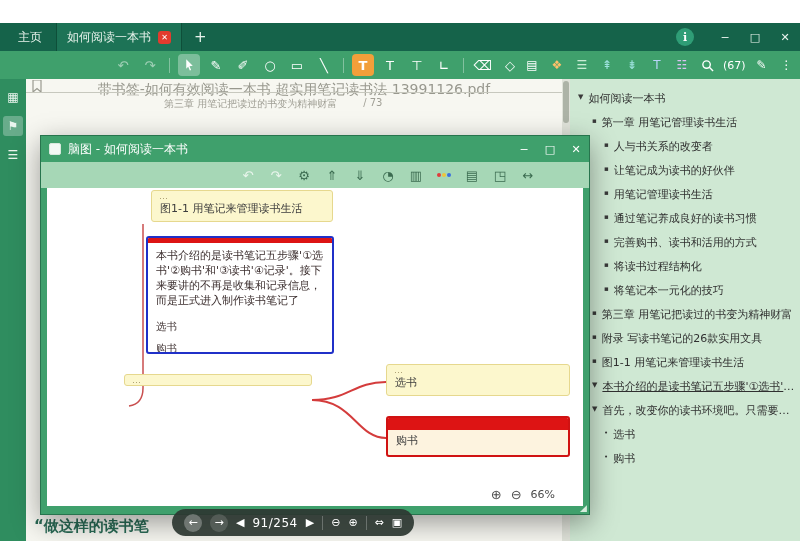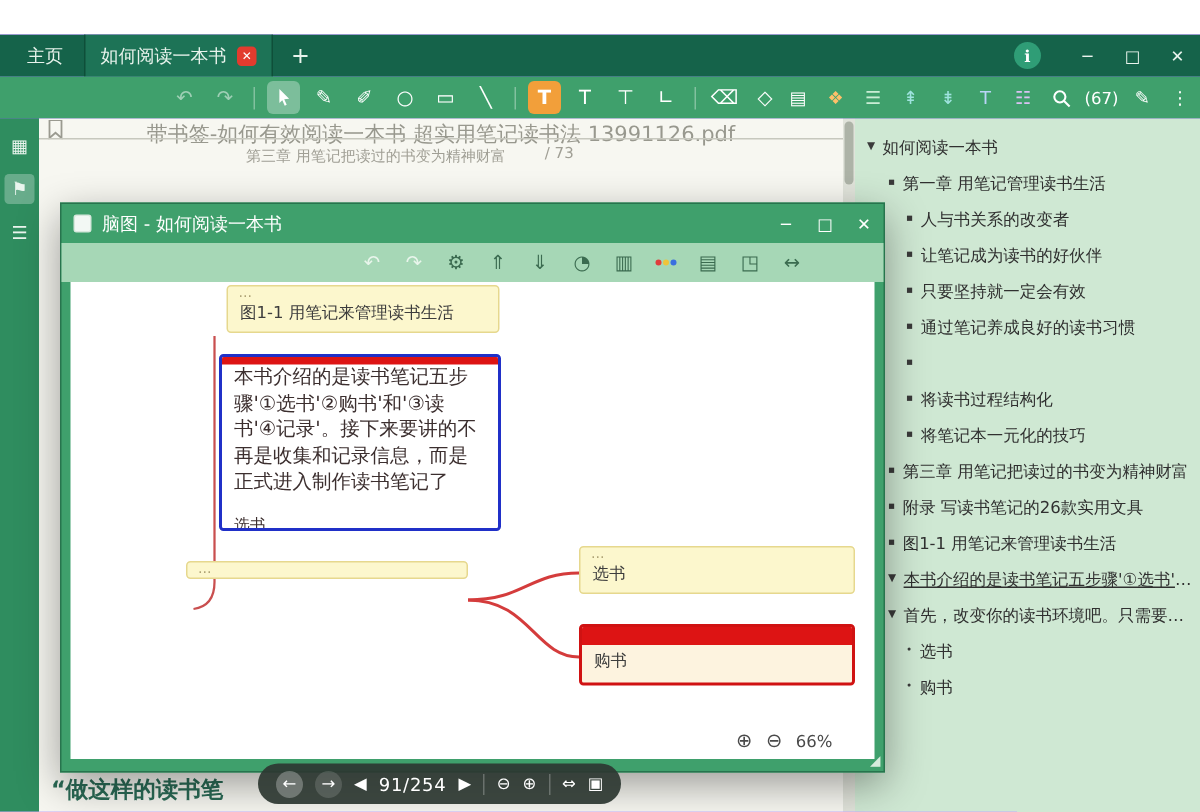--- a/index.html
+++ b/index.html
@@ -72,21 +72,21 @@
   .d1{background:#e03c3c;} .d2{background:#efc43a;} .d3{background:#3a6fe0;}
   .m-canvas{position:absolute;left:6px;right:6px;top:52px;bottom:8px;background:#fff;overflow:hidden;}
   .connectors{position:absolute;top:0;left:0;}
   .mnode{position:absolute;border-radius:3px;z-index:2;}
   .n-yellow{background:#fcf7cd;border:1px solid #e6d88e;}
   .nheader{font-size:9px;color:#ab9f72;padding:0 7px;line-height:10px;}
   .nbody{font-size:11px;color:#3d3d3d;padding:1px 8px 4px;line-height:1.35;}
   .n-figure{left:104px;top:2px;width:182px;}
   .n-note{left:99px;top:48px;width:188px;height:118px;background:#fff;border:2px solid #2030c8;overflow:hidden;}
   .red-bar{height:5px;background:#dd1414;}
-  .n-note .nbody{font-size:13px;color:#3c2f2f;padding-top:0;}
+  .n-note .nbody{font-size:11px;color:#3c2f2f;padding-top:6px;}
   .n-child{font-size:10.5px;color:#3c2f2f;padding:0 8px;margin-top:8px;}
   .n-first{left:77px;top:186px;width:188px;}
   .n-pick{left:339px;top:176px;width:184px;}
   .n-buy{left:339px;top:228px;width:184px;background:#fdf3df;border:2px solid #d01212;overflow:hidden;}
   .buy-bar{height:12px;background:#dd1414;}
   .n-buy .nbody{padding:4px 8px 6px;}
   .m-zoom{position:absolute;right:28px;bottom:4px;display:flex;align-items:center;gap:9px;color:#4a4a4a;font-size:13px;z-index:3;}
   .m-zoom .pct{font-size:11px;}
   .m-grip{position:absolute;right:2px;bottom:1px;font-size:9px;color:#d6ecdd;}
 
@@ -199,28 +199,29 @@
     <div class="o-row lv2">
         <span class="o-marker">▪</span>
         <span class="o-label">人与书关系的改变者</span>
       </div>
     <div class="o-row lv2">
         <span class="o-marker">▪</span>
         <span class="o-label">让笔记成为读书的好伙伴</span>
       </div>
     <div class="o-row lv2">
         <span class="o-marker">▪</span>
-        <span class="o-label">只要坚持就一定会有效</span>
+        <span class="o-label">用笔记管理读书生活</span>
       </div>
     <div class="o-row lv2">
         <span class="o-marker">▪</span>
         <span class="o-label">通过笔记养成良好的读书习惯</span>
       </div>
     <div class="o-row lv2">
         <span class="o-marker">▪</span>
+        <span class="o-label">完善购书、读书和活用的方式</span>
       </div>
     <div class="o-row lv2">
         <span class="o-marker">▪</span>
         <span class="o-label">将读书过程结构化</span>
       </div>
     <div class="o-row lv2">
         <span class="o-marker">▪</span>
         <span class="o-label">将笔记本一元化的技巧</span>
       </div>
     <div class="o-row lv1">

